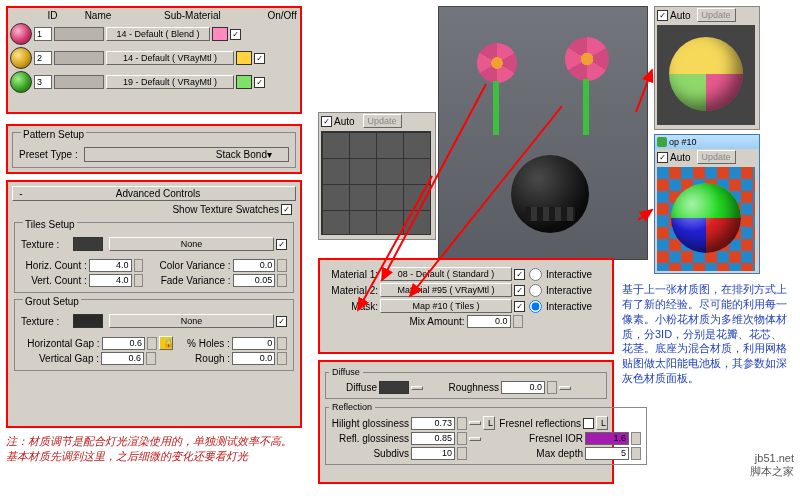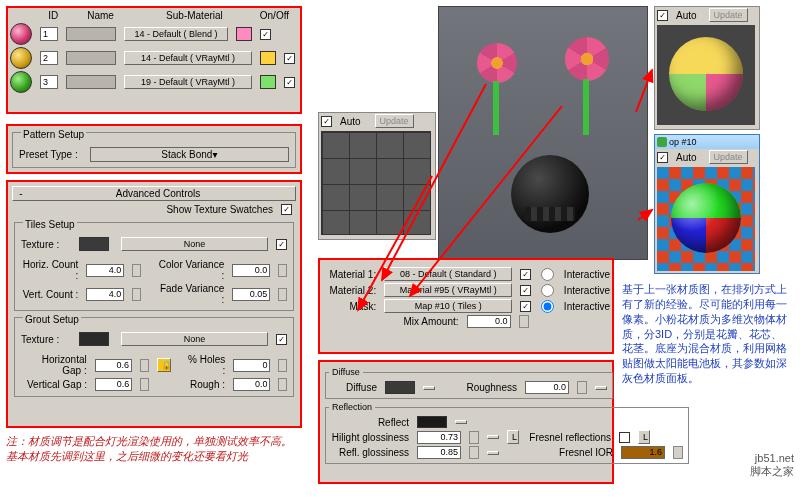--- a/index.html
+++ b/index.html
@@ -1,42 +1,42 @@
 <!DOCTYPE html>
 <html><head>
 <meta charset="utf-8">
 <style>
 *{box-sizing:border-box;margin:0;padding:0;font-family:"Microsoft YaHei",Arial,sans-serif;font-size:10px}
 body{background:#fff;width:800px;height:501px;position:relative;overflow:hidden}
 .panel{background:#d4d0c8;border:1px solid #888;position:absolute}
 .red-box{border:2px solid red;position:absolute}
-.row{display:flex;align-items:center;padding:1px 2px;gap:8px}
+.row{display:flex;align-items:center;padding:1px 2px;gap:2px}
 .swatch{width:22px;height:22px;border:1px solid #333;display:inline-block}
 .fld{background:#b8b4ac;border:1px solid #666;height:14px;padding:0 2px;font-size:9px;display:inline-flex;align-items:center}
 .num{width:44px;background:#fff;border:1px solid #666;text-align:right;padding:0 2px;height:13px;font-size:9px}
 .spin{width:10px;height:13px;background:#d4d0c8;border:1px solid #888;display:inline-block}
 .btn-wide{background:#d4d0c8;border:1px solid #fff;border-right-color:#666;border-bottom-color:#666;padding:1px 4px;text-align:center;font-size:9px}
-.dd{background:#d4d0c8;border:1px solid #666;padding:1px 16px;font-size:9px;min-width:120px;display:flex;justify-content:center;align-items:center}
+.dd{background:#d4d0c8;border:1px solid #666;padding:1px 16px;font-size:9px;min-width:120px;display:flex;justify-content:flex-end;align-items:center}
 .cb{width:11px;height:11px;background:#fff;border:1px solid #333;display:inline-flex;align-items:center;justify-content:center;font-size:8px}
 .grp-lbl{font-size:10px;padding:0 2px;position:relative;top:-6px;left:4px;background:#d4d0c8;display:inline-block}
 .grp{border:1px solid #888;margin:6px 4px 2px;padding:2px 4px 4px}
 .chinese{color:#1e3fbf;font-size:11px;line-height:1.35}
 fieldset{border:1px solid #888;padding:3px;margin:3px}
 legend{font-size:9px;padding:0 3px}
 </style>
 </head>
 <body>
 
 <div class="red-box" style="left:6px;top:6px;width:296px;height:108px;background:#d4d0c8">
  <div class="row" style="justify-content:space-around;padding-top:2px">
   <span style="width:26px"></span>
   <span style="width:22px;text-align:center">ID</span>
   <span style="width:60px;text-align:center">Name</span>
   <span style="width:120px;text-align:center">Sub-Material</span>
-  <span style="width:40px;text-align:left">On/Off</span>
+  <span style="width:40px;text-align:right">On/Off</span>
  </div>
  <div id="subrows">
       <div class="row">
         <span class="swatch" style="border-radius:50%;background:radial-gradient(circle at 35% 35%, #ffb3d1, #cc2f67 60%, #7a1b3d)"></span>
  <span class="fld" style="width:18px;background:#fff">1</span>
  <span class="fld" style="width:50px;background:#b8b4ac"></span>
  <span class="btn-wide" style="width:104px">14 - Default  ( Blend )</span>
  <span class="swatch" style="width:16px;height:14px;background:#ff8abf"></span>
  <span class="cb">✓</span>
       </div>
@@ -225,42 +225,46 @@
    <span class="btn-wide" style="width:12px"> </span>
    <span style="width:66px;text-align:right;margin-left:8px">Roughness</span>
    <span class="num">0.0</span>
         <span class="spin"></span>
    <span class="btn-wide" style="width:12px"> </span>
   </div>
  </fieldset>
  <fieldset>
       <legend>Reflection</legend>
   <div class="row">
-   <span style="width:78px;text-align:right">Reflect</span>
-   <span class="swatch" style="width:30px;height:12px;background:#1a1a1a"></span>
-   <span class="btn-wide" style="width:12px"> </span>
-  </div>
-  <div class="row">
    <span style="width:78px;text-align:right">Hilight glossiness</span>
    <span class="num">0.73</span>
         <span class="spin"></span>
    <span class="btn-wide" style="width:12px"> </span>
    <span class="btn-wide" style="width:12px">L</span>
    <span style="width:84px;text-align:right">Fresnel reflections</span>
    <span class="cb"></span>
    <span class="btn-wide" style="width:12px">L</span>
   </div>
   <div class="row">
    <span style="width:78px;text-align:right">Refl. glossiness</span>
    <span class="num">0.85</span>
         <span class="spin"></span>
    <span class="btn-wide" style="width:12px"> </span>
    <span style="width:14px"></span>
    <span style="width:84px;text-align:right">Fresnel IOR</span>
-   <span class="num" style="background:#a16207">1.6</span>
+   <span class="num" style="background:#a21caf">1.6</span>
+        <span class="spin"></span>
+  </div>
+  <div class="row">
+   <span style="width:78px;text-align:right">Subdivs</span>
+   <span class="num">10</span>
+        <span class="spin"></span>
+   <span style="width:28px"></span>
+   <span style="width:84px;text-align:right">Max depth</span>
+   <span class="num">5</span>
         <span class="spin"></span>
   </div>
  </fieldset>
 </div>
 
 <div class="chinese" style="position:absolute;left:622px;top:282px;width:166px">基于上一张材质图，在排列方式上有了新的经验。尽可能的利用每一像素。小粉花材质为多维次物体材质，分3ID，分别是花瓣、花芯、花茎。底座为混合材质，利用网格贴图做太阳能电池板，其参数如深灰色材质面板。</div>
 <div style="position:absolute;right:6px;top:452px;font-size:11px;color:#555;text-align:right;white-space:pre">jb51.net
 脚本之家</div>
 
 <svg style="position:absolute;left:0;top:0;width:800px;height:501px;pointer-events:none">

